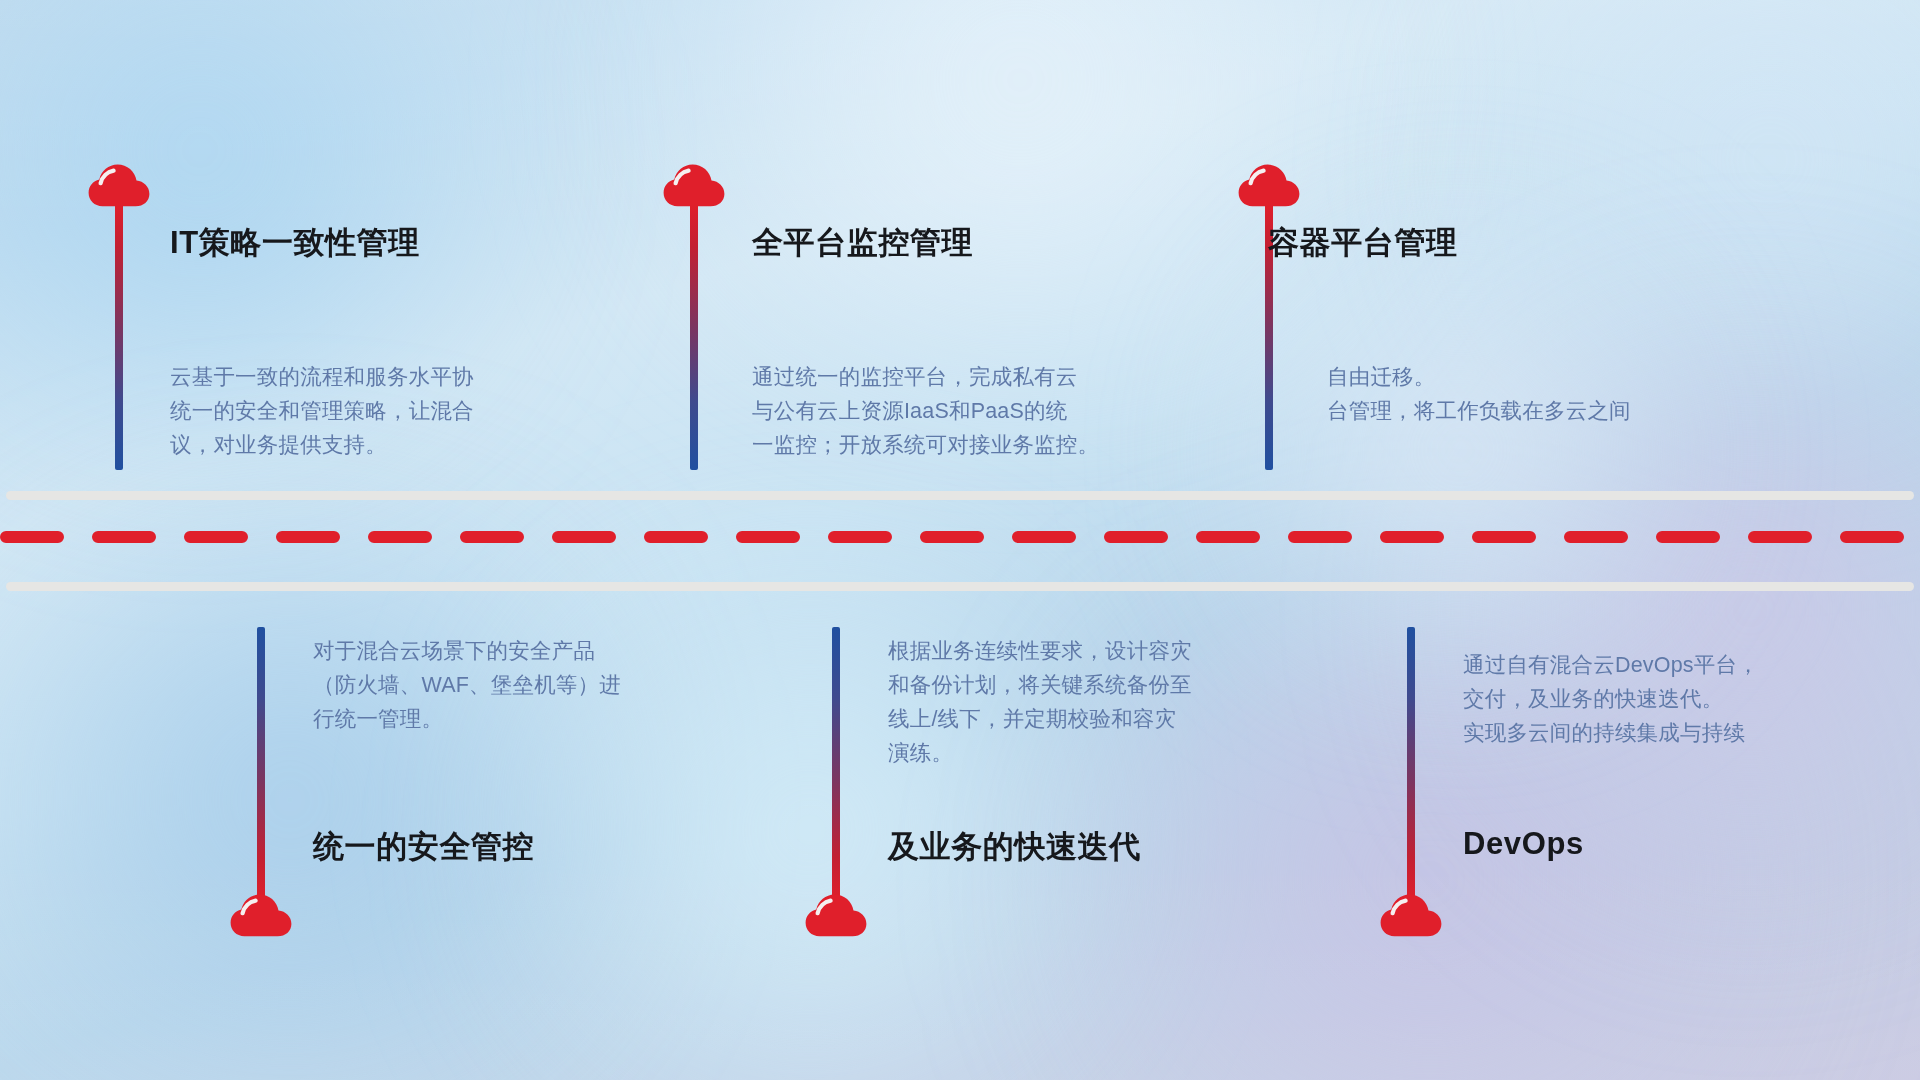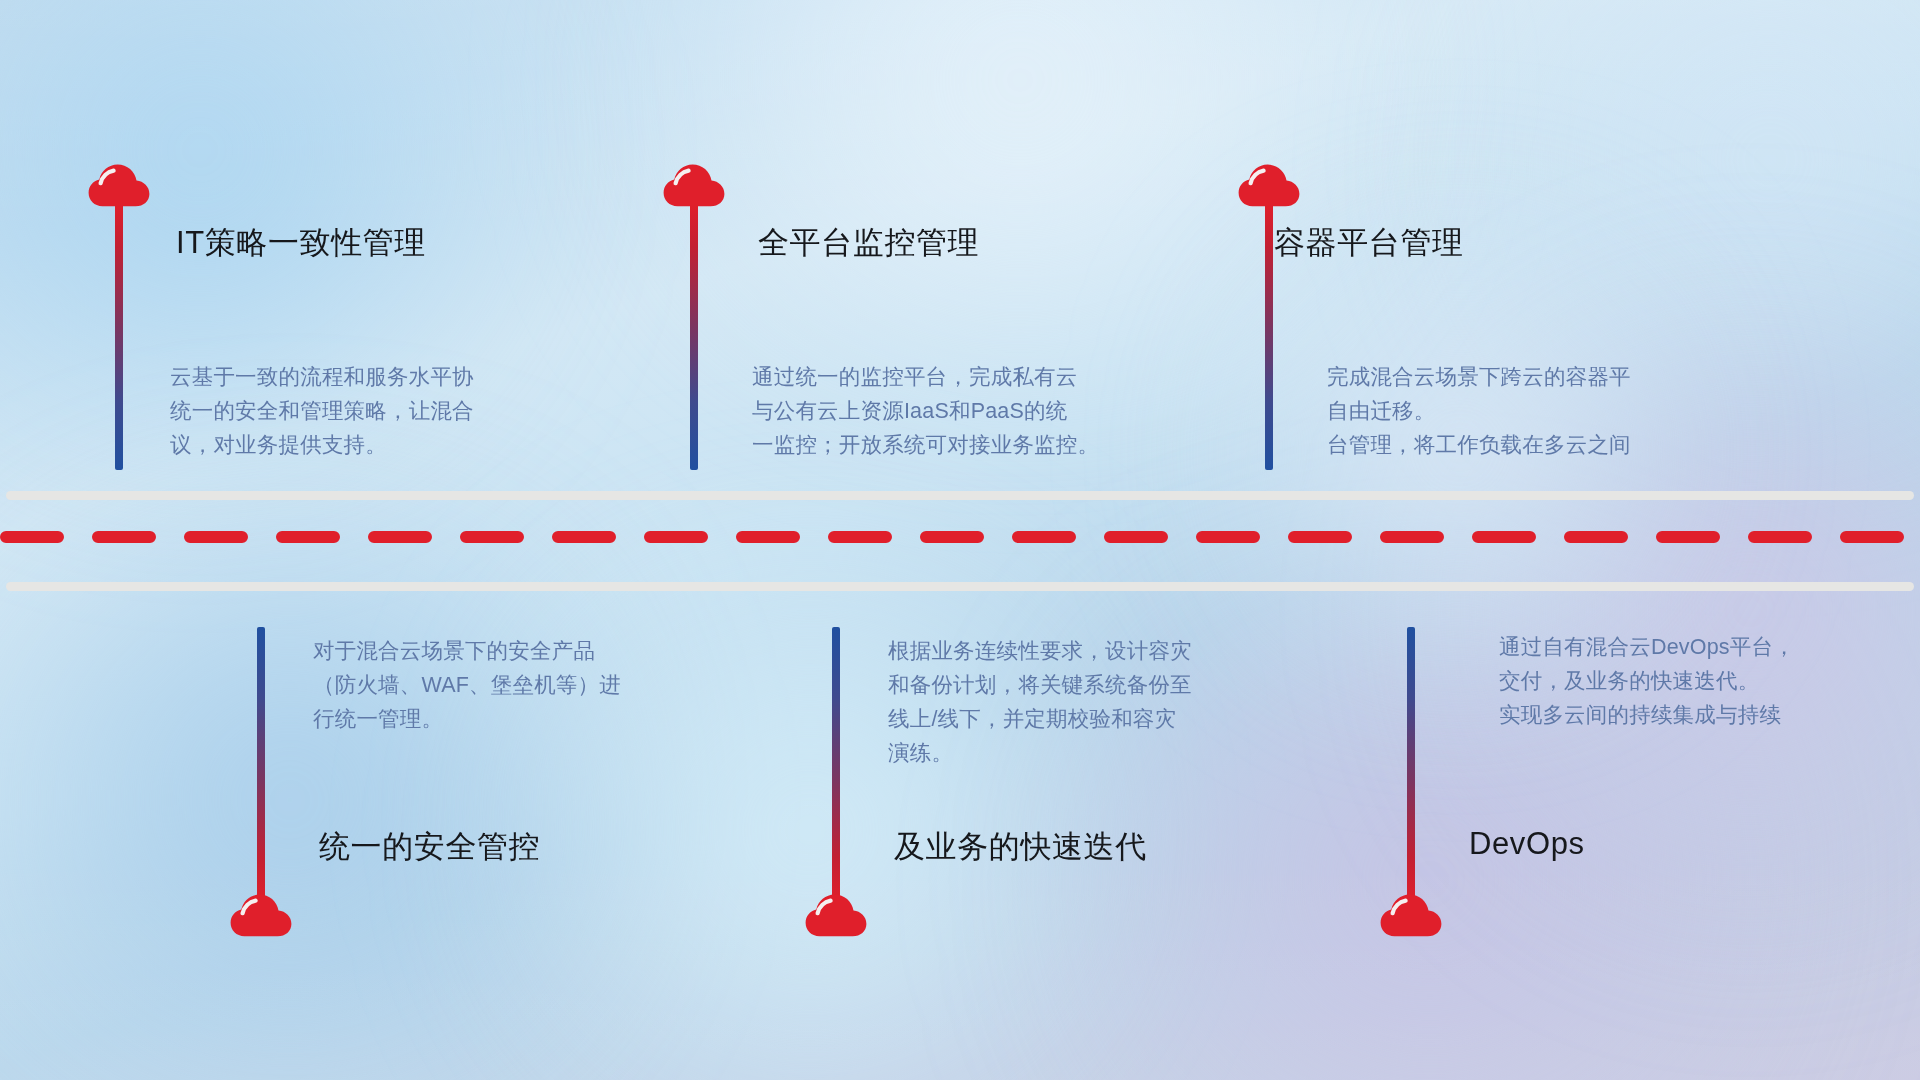--- a/index.html
+++ b/index.html
@@ -57,22 +57,22 @@
   
   .item { position:absolute; }
 
   .stem { position:absolute; width:8px; border-radius:2px; }
   .stem-down { background:linear-gradient(to bottom,#e01f2b 0%,#c32032 16%,#7c3560 46%,#3f4a8e 74%,#2050a0 100%); }
   .stem-up   { background:linear-gradient(to bottom,#2050a0 0%,#3f4a8e 26%,#7c3560 56%,#c32032 84%,#e01f2b 100%); }
 
   .cloud { position:absolute; width:62px; height:44px; }
 
   .title {
-    position:absolute; font-weight:normal; color:#16181c;
-    font-size:31px; letter-spacing:.6px; white-space:nowrap;margin-left:6px;
+    position:absolute; font-weight:bold; color:#16181c;
+    font-size:31px; letter-spacing:.6px; white-space:nowrap;
   }
   .body {
     position:absolute; color:#5f79a8; font-size:21.5px;
     line-height:34px; letter-spacing:.2px;
   }
   .body div { white-space:nowrap; }
 </style>
 </head>
 <body>
 
@@ -126,21 +126,20 @@
   <div class="item">
     <svg class="cloud" style="left:1238px; top:163px;" viewBox="0 0 62 44">
       <path d="M14.5 43.2C6.3 43.2 0.6 37.3 0.6 29.8c0-6.6 4.5-12.0 10.7-13.3
                C13.1 8.0 20.6 1.6 29.6 1.6c9.6 0 17.5 6.9 18.9 16.0
                c7.2 0.6 12.9 6.3 12.9 13.3 0 7.3-6.1 12.3-13.7 12.3Z" fill="#e01f2b"></path>
       <path d="M12.6 20.2c1.5-6.5 6.6-11.4 13.0-12.6" fill="none" stroke="#f5f0f0" stroke-width="4.2" stroke-linecap="round"></path>
     </svg>
     <div class="stem stem-down" style="left:1265px; top:204px; height:266px;"></div>
     <div class="title" style="left:1268px; top:222px;">容器平台管理</div>
     <div class="body" style="left:1327px; top:360px;">
-      <div>完成混合云场景下跨云的容器平</div>
       <div>自由迁移。</div>
       <div>台管理，将工作负载在多云之间</div>
     </div>
   </div>
 
   <div class="rail rail-top"></div>
   <svg class="dashline" viewBox="0 0 1920 14" preserveAspectRatio="none">
     <line x1="6" y1="7" x2="1914" y2="7" stroke="#e01f2b" stroke-width="12" stroke-linecap="round" stroke-dasharray="52 40"></line>
   </svg>
   <div class="rail rail-bottom"></div>
@@ -179,21 +178,21 @@
   </div>
 
   <div class="item">
     <div class="stem stem-up" style="left:1407px; top:627px; height:275px;"></div>
     <svg class="cloud" style="left:1380px; top:893px;" viewBox="0 0 62 44">
       <path d="M14.5 43.2C6.3 43.2 0.6 37.3 0.6 29.8c0-6.6 4.5-12.0 10.7-13.3
                C13.1 8.0 20.6 1.6 29.6 1.6c9.6 0 17.5 6.9 18.9 16.0
                c7.2 0.6 12.9 6.3 12.9 13.3 0 7.3-6.1 12.3-13.7 12.3Z" fill="#e01f2b"></path>
       <path d="M12.6 20.2c1.5-6.5 6.6-11.4 13.0-12.6" fill="none" stroke="#f5f0f0" stroke-width="4.2" stroke-linecap="round"></path>
     </svg>
-    <div class="body" style="left:1463px; top:630px;margin-left:36px;">
+    <div class="body" style="left:1463px; top:648px;">
       <div>通过自有混合云DevOps平台，</div>
       <div>交付，及业务的快速迭代。</div>
       <div>实现多云间的持续集成与持续</div>
     </div>
     <div class="title" style="left:1463px; top:826px;">DevOps</div>
   </div>
 
 </div>
 
 </body></html>

